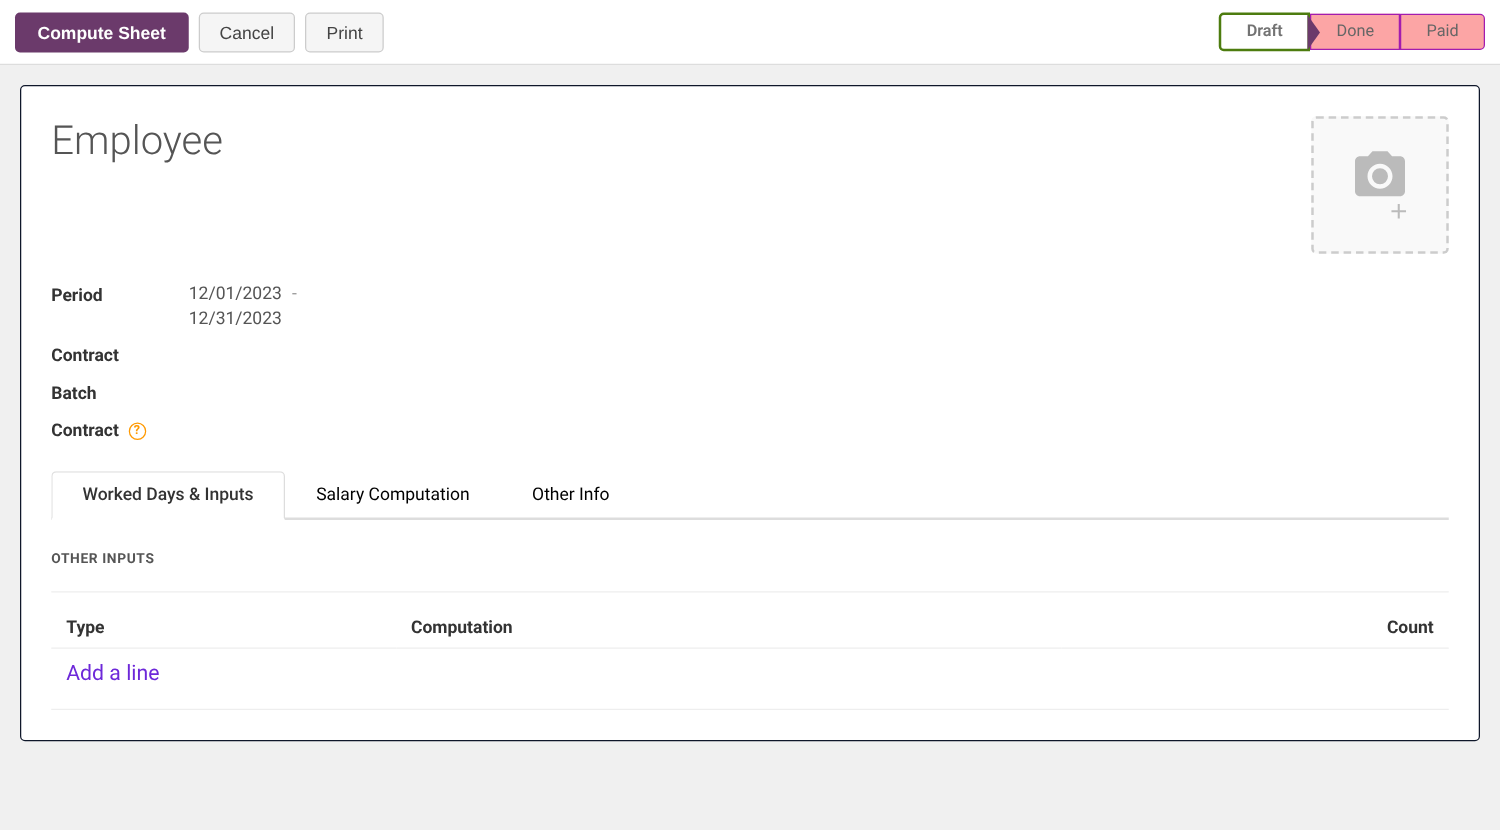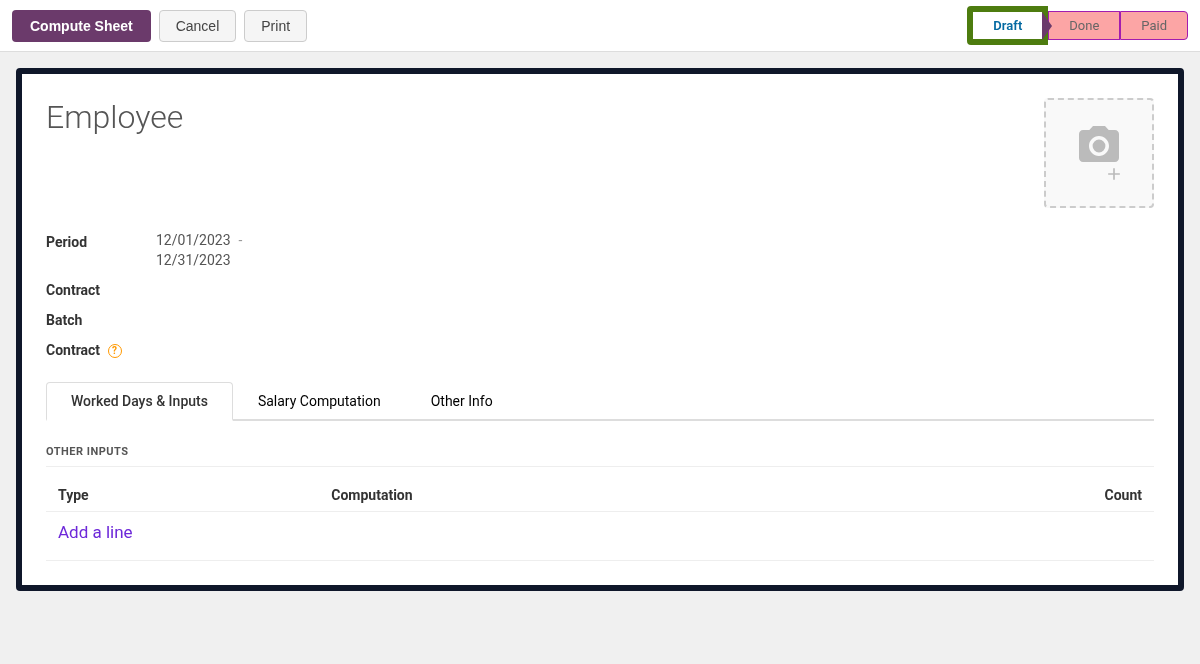--- a/index.html
+++ b/index.html
@@ -48,22 +48,22 @@
       padding: 6px 20px;
       font-size: 13px;
       color: #666;
       background: #fca5a5;
       border: 1px solid #a21caf;
       cursor: pointer;
       position: relative;
     }
     .status-step.active {
       background: #fff;
-      border: 6px solid #4d7c0f;
-      color: #0369a1;
+      border: 2px solid #4d7c0f;
+      color: #737373;
       font-weight: 600;
       z-index: 1;
     }
     .status-step:first-child { border-radius: 4px 0 0 4px; }
     .status-step:last-child { border-radius: 0 4px 4px 0; }
     
     .status-step.active::after {
       content: '';
       position: absolute;
       right: -10px;
@@ -74,21 +74,21 @@
       border-top: 14px solid transparent;
       border-bottom: 14px solid transparent;
       border-left: 10px solid #6b3a6b;
       z-index: 2;
     }
 
     
     .main-content {
       background: #fff;
       margin: 16px;
-      border: 6px solid #0f172a;
+      border: 1px solid #0f172a;
       border-radius: 4px;
       padding: 24px;
     }
 
     
     .employee-header {
       display: flex;
       justify-content: space-between;
       align-items: flex-start;
       margin-bottom: 24px;
@@ -175,21 +175,21 @@
     
     .tab-content { padding: 0; }
 
     .section-title {
       font-size: 11px;
       font-weight: 700;
       color: #555;
       letter-spacing: 0.5px;
       text-transform: uppercase;
       margin-bottom: 12px;
-      padding-bottom: 8px;
+      padding-bottom: 20px;
       border-bottom: 1px solid #eee;
     }
 
     
     .data-table {
       width: 100%;
       border-collapse: collapse;
     }
     .data-table th {
       text-align: left;

